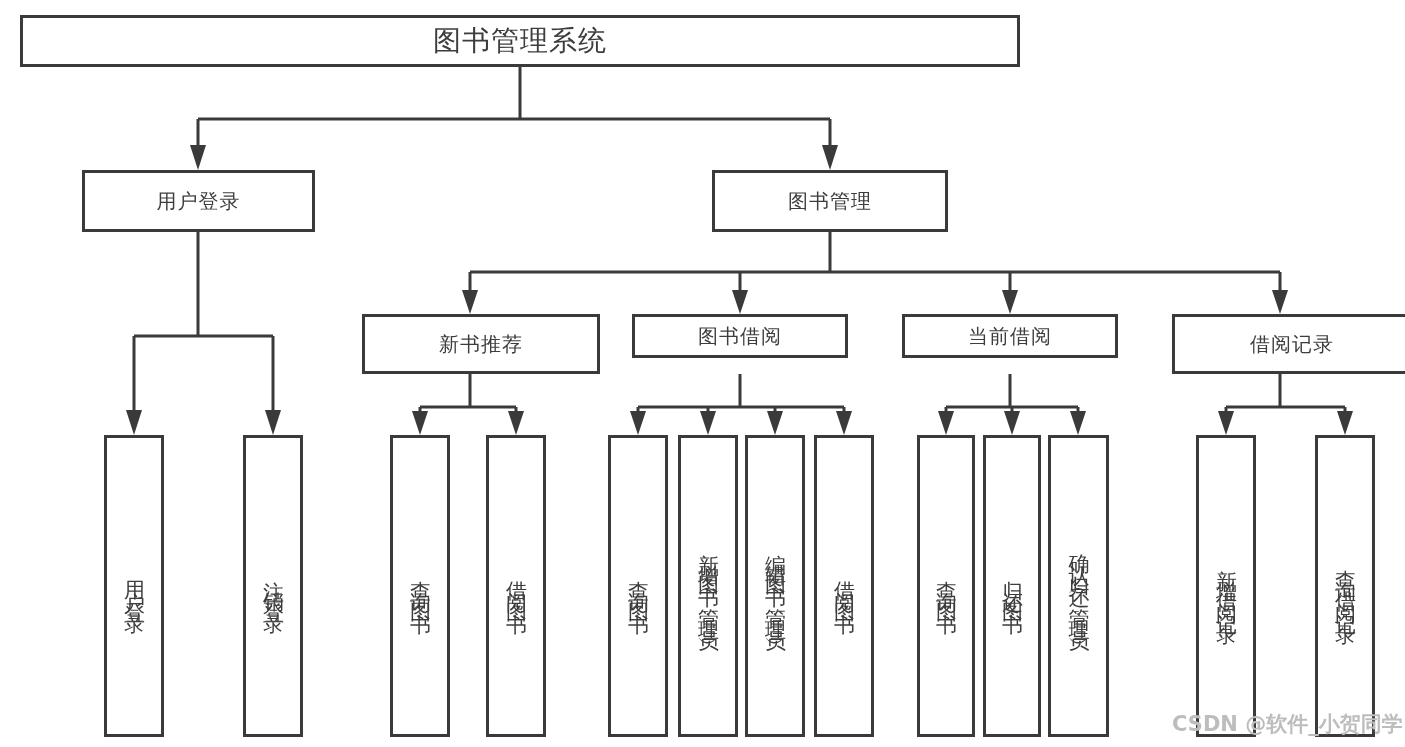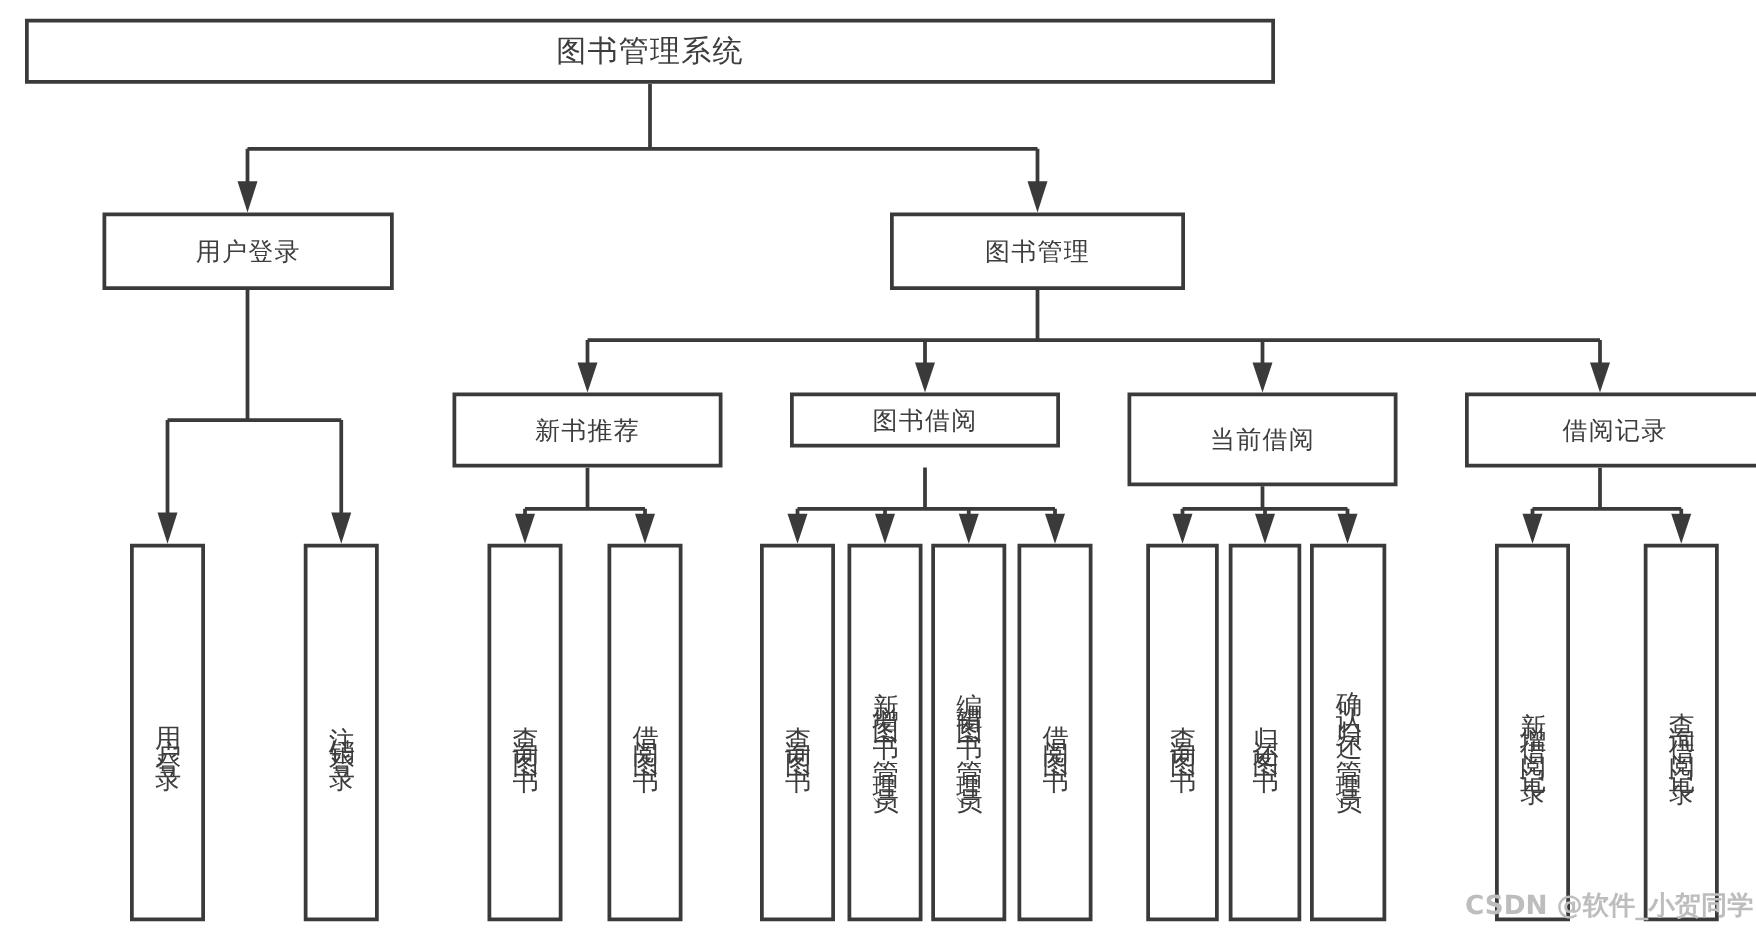--- a/index.html
+++ b/index.html
@@ -37,21 +37,21 @@
     display: flex;
     align-items: center;
     justify-content: center;
   }
   .hlabel {
     color: var(--text);
     font-size: 20px;
     letter-spacing: 1px;
     white-space: nowrap;
   }
-  .root-label { font-size: 24px; }
+  .root-label { font-size: 28px; }
 
   .vnode {
     position: absolute;
     background: var(--background);
     border: 3px solid var(--border);
     display: flex;
     align-items: center;
     justify-content: center;
   }
   .vlabel {
@@ -158,27 +158,27 @@
     <span class="hlabel root-label">图书管理系统</span>
   </div>
 
   <div class="hnode" style="left:82px; top:170px; width:233px; height:62px;">
     <span class="hlabel">用户登录</span>
   </div>
   <div class="hnode" style="left:712px; top:170px; width:236px; height:62px;">
     <span class="hlabel">图书管理</span>
   </div>
 
-  <div class="hnode" style="left:362px; top:314px; width:216px; height:60px;">
+  <div class="hnode" style="left:362px; top:314px; width:238px; height:60px;">
     <span class="hlabel">新书推荐</span>
   </div>
   <div class="hnode" style="left:632px; top:314px; width:216px; height:44px;">
     <span class="hlabel">图书借阅</span>
   </div>
-  <div class="hnode" style="left:902px; top:314px; width:216px; height:75px;">
+  <div class="hnode" style="left:902px; top:314px; width:216px; height:44px;">
     <span class="hlabel">当前借阅</span>
   </div>
   <div class="hnode" style="left:1172px; top:314px; width:240px; height:60px;">
     <span class="hlabel">借阅记录</span>
   </div>
 
   <div class="vnode" style="left:104px; top:435px; width:60px; height:302px;">
     <span class="vlabel">用户登录</span>
   </div>
   <div class="vnode" style="left:243px; top:435px; width:60px; height:302px;">

